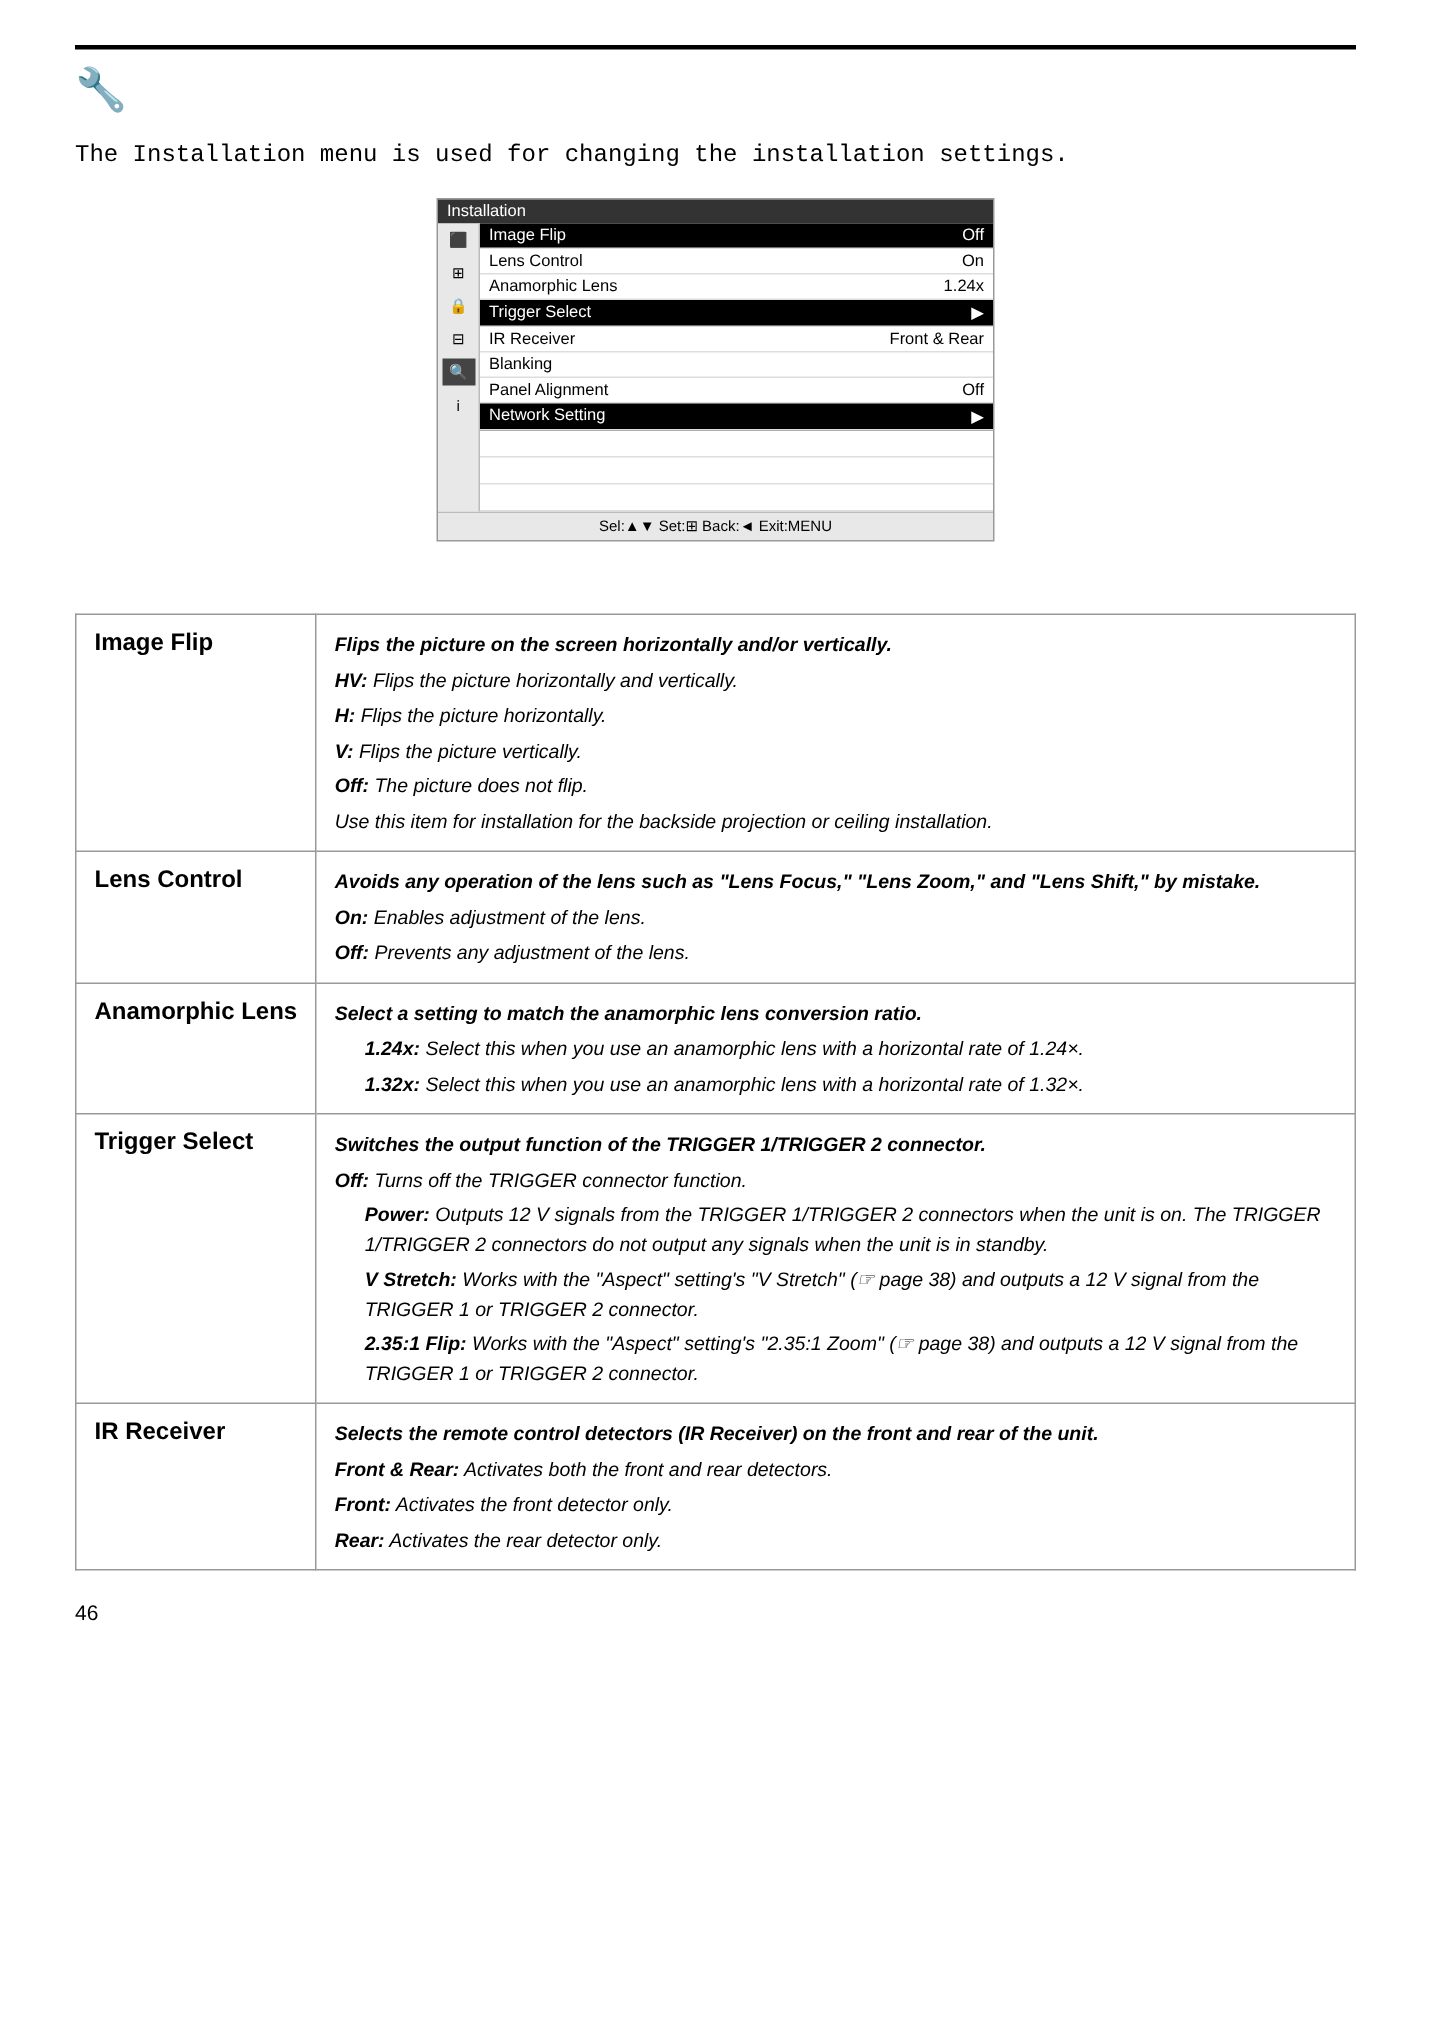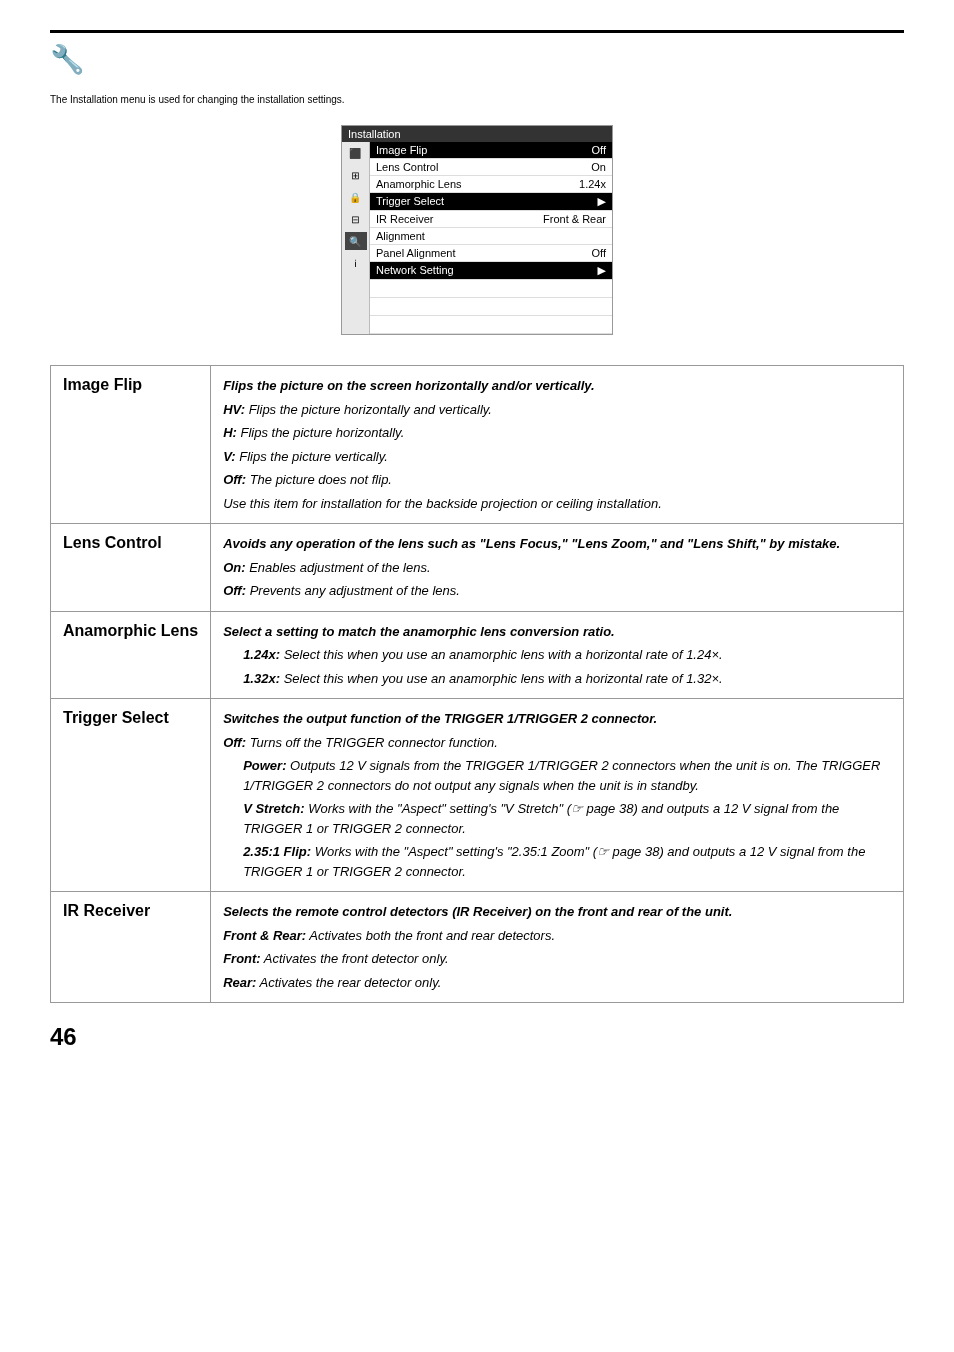--- a/index.html
+++ b/index.html
@@ -25,30 +25,31 @@
       display: flex;
       align-items: center;
       gap: 10px;
     }
 
     .title-icon {
       font-size: 28px;
     }
 
     .intro-text {
-      font-size: 10px;
+      font-size: 16px;
       margin-top: 12px;
       margin-bottom: 20px;
+      font-family: Liberation Mono, monospace;
     }
 
     
     .menu-screenshot {
       border: 1px solid #999;
-      width: 272px;
-      margin: 0 auto 30px auto;
+      width: 372px;
+      margin: 0 auto 48px auto;
       background: #fff;
       font-size: 11px;
     }
 
     .menu-title-bar {
       background: #333;
       color: #fff;
       padding: 2px 6px;
       font-size: 11px;
     }
@@ -144,22 +145,22 @@
     .desc-cell p {
       margin-bottom: 4px;
       font-style: italic;
     }
 
     .desc-cell p:last-child {
       margin-bottom: 0;
     }
 
     .page-number {
-      font-size: 24px;
-      font-weight: bold;
+      font-size: 14px;
+      font-weight: normal;
       margin-top: 20px;
     }
 
     .indent {
       padding-left: 20px;
     }
   </style>
 </head>
 <body>
 
@@ -197,36 +198,37 @@
       </div>
       <div class="menu-row has-arrow">
         <span class="menu-row-label">Trigger Select</span>
         <span class="menu-arrow">▶</span>
       </div>
       <div class="menu-row">
         <span class="menu-row-label">IR Receiver</span>
         <span class="menu-row-value">Front &amp; Rear</span>
       </div>
       <div class="menu-row">
-        <span class="menu-row-label">Alignment</span>
+        <span class="menu-row-label">Blanking</span>
         <span class="menu-row-value"></span>
       </div>
       <div class="menu-row">
         <span class="menu-row-label">Panel Alignment</span>
         <span class="menu-row-value">Off</span>
       </div>
       <div class="menu-row has-arrow">
         <span class="menu-row-label">Network Setting</span>
         <span class="menu-arrow">▶</span>
       </div>
       <div class="menu-row" style="height:18px"></div>
       <div class="menu-row" style="height:18px"></div>
       <div class="menu-row" style="height:18px"></div>
     </div>
   </div>
+  <div class="menu-footer">Sel:▲▼  Set:⊞  Back:◄  Exit:MENU</div>
 </div>
 
 <table class="content-table">
   <tbody>
 
     <tr>
       <td class="term-cell">Image Flip</td>
       <td class="desc-cell">
         <p><strong>Flips the picture on the screen horizontally and/or vertically.</strong></p>
         <p><strong>HV:</strong> Flips the picture horizontally and vertically.</p>

